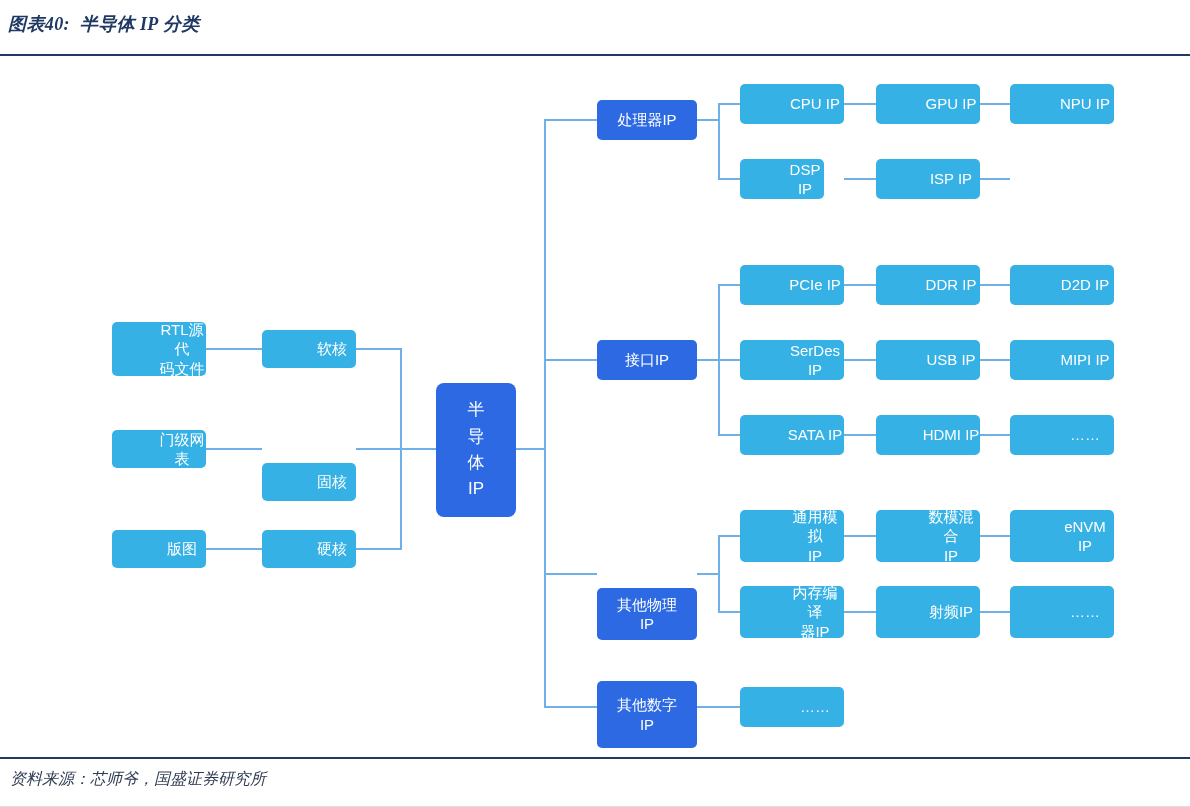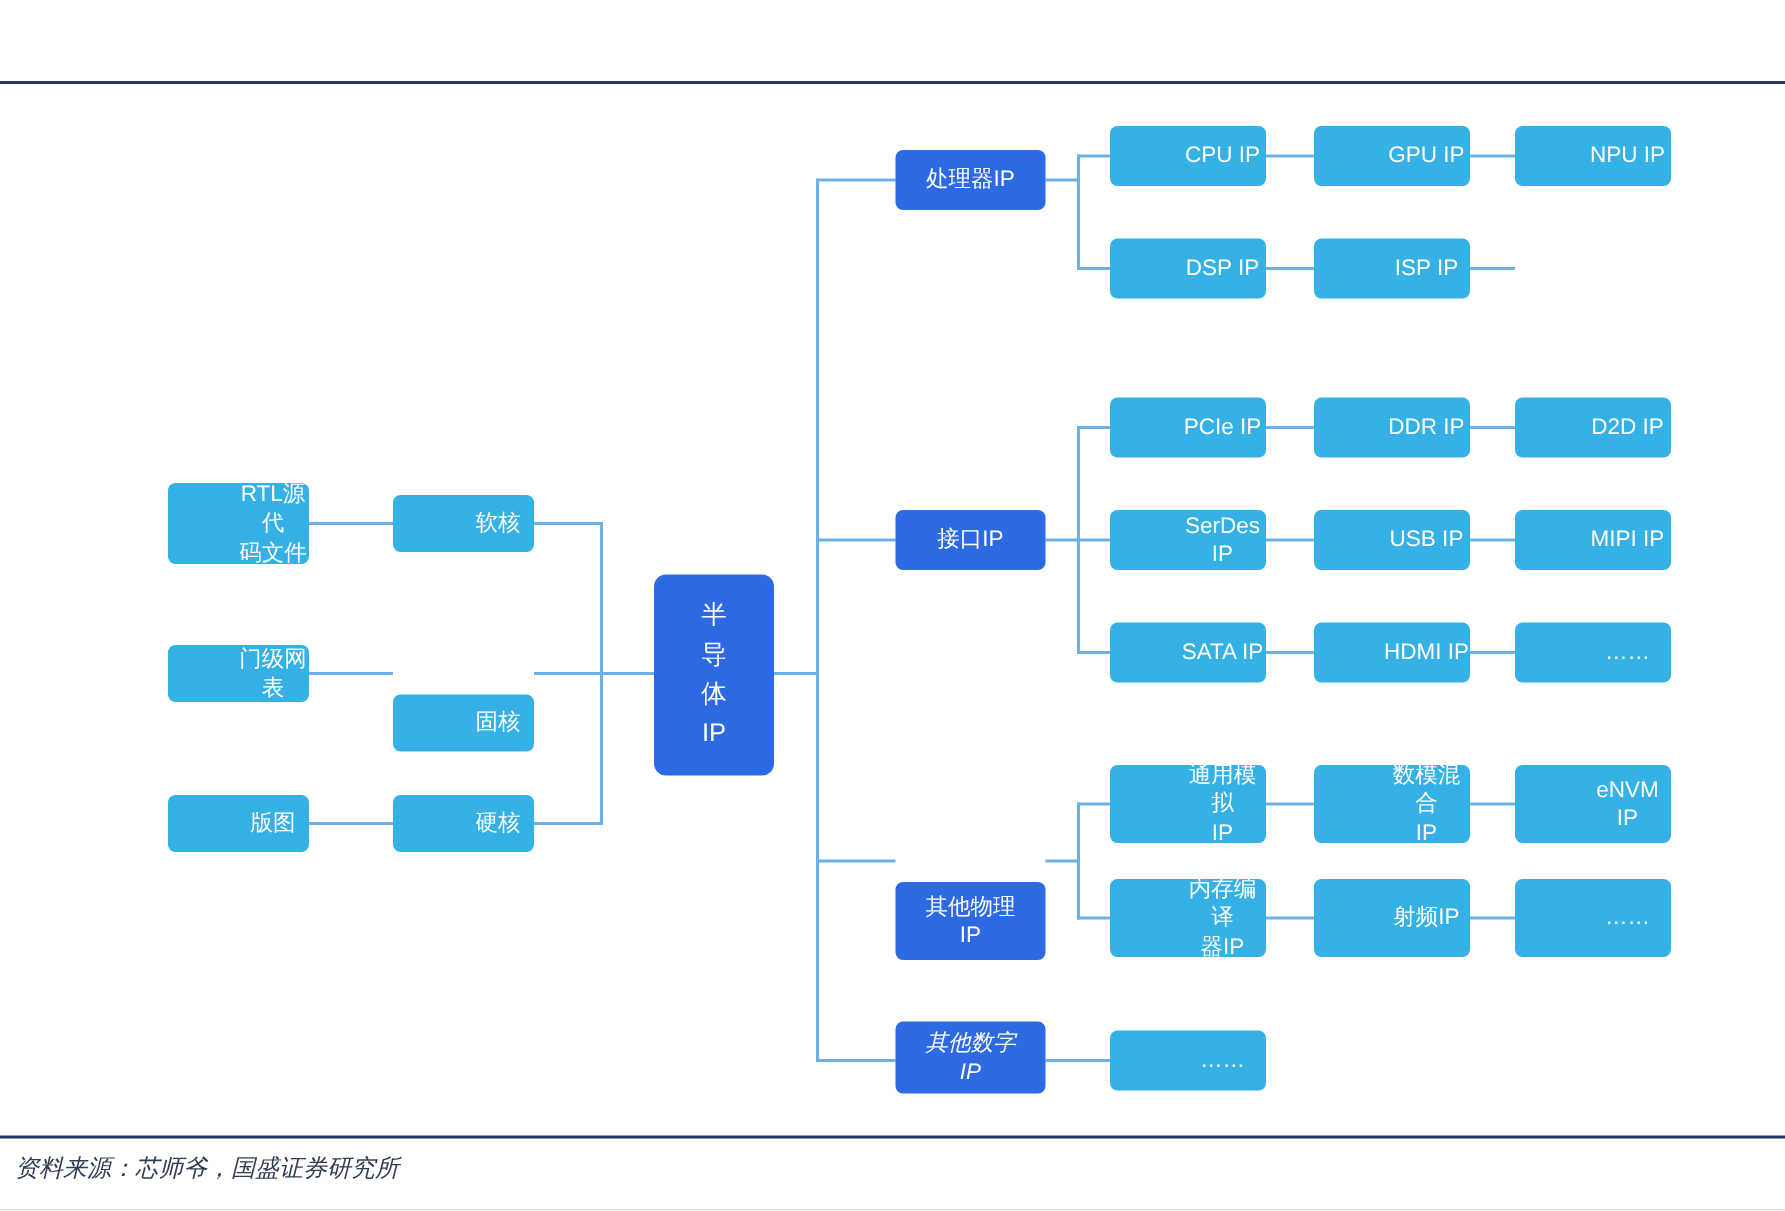--- a/index.html
+++ b/index.html
@@ -67,20 +67,21 @@
   }
   .line { position: absolute; background: var(--line-blue, #6fb0e8); }
   .h { height: 2px; }
   .v { width: 2px; }
 </style>
 </head>
 <body>
 
 <div class="page">
 
+  <div class="figure-title">图表40:  半导体 IP 分类</div>
   <div class="rule rule-top"></div>
 
   <div class="line h" style="left:206px;top:348px;width:56px;"></div>
   <div class="line h" style="left:206px;top:448px;width:56px;"></div>
   <div class="line h" style="left:206px;top:548px;width:56px;"></div>
   <div class="line h" style="left:356px;top:348px;width:46px;"></div>
   <div class="line h" style="left:356px;top:448px;width:46px;"></div>
   <div class="line h" style="left:356px;top:548px;width:46px;"></div>
   <div class="line v" style="left:400px;top:348px;height:202px;"></div>
   <div class="line h" style="left:402px;top:448px;width:34px;"></div>
@@ -134,27 +135,27 @@
 
   <div class="node root" style="left:436px;top:383px;width:80px;height:134px;">半
 导
 体
 IP</div>
 
   <div class="node cat" style="left:597px;top:100px;width:100px;height:40px;">处理器IP</div>
   <div class="node cat" style="left:597px;top:340px;width:100px;height:40px;">接口IP</div>
   <div class="node cat" style="left:597px;top:548px;width:100px;height:52px;margin-top:40px;">其他物理
 IP</div>
-  <div class="node cat" style="left:597px;top:681px;width:100px;height:48px;font-style:italic;">其他数字
+  <div class="node cat" style="left:597px;top:681px;width:100px;height:67px;">其他数字
 IP</div>
 
   <div class="node leaf" style="left:740px;top:84px;width:104px;height:40px;">CPU IP</div>
   <div class="node leaf" style="left:876px;top:84px;width:104px;height:40px;">GPU IP</div>
   <div class="node leaf" style="left:1010px;top:84px;width:104px;height:40px;">NPU IP</div>
-  <div class="node leaf" style="left:740px;top:159px;width:104px;height:40px;">DSP IP</div>
+  <div class="node leaf" style="left:740px;top:159px;width:84px;height:40px;">DSP IP</div>
   <div class="node leaf" style="left:876px;top:159px;width:104px;height:40px;">ISP IP</div>
 
   <div class="node leaf" style="left:740px;top:265px;width:104px;height:40px;">PCIe IP</div>
   <div class="node leaf" style="left:876px;top:265px;width:104px;height:40px;">DDR IP</div>
   <div class="node leaf" style="left:1010px;top:265px;width:104px;height:40px;">D2D IP</div>
   <div class="node leaf" style="left:740px;top:340px;width:104px;height:40px;">SerDes IP</div>
   <div class="node leaf" style="left:876px;top:340px;width:104px;height:40px;">USB IP</div>
   <div class="node leaf" style="left:1010px;top:340px;width:104px;height:40px;">MIPI IP</div>
   <div class="node leaf" style="left:740px;top:415px;width:104px;height:40px;">SATA IP</div>
   <div class="node leaf" style="left:876px;top:415px;width:104px;height:40px;">HDMI IP</div>

